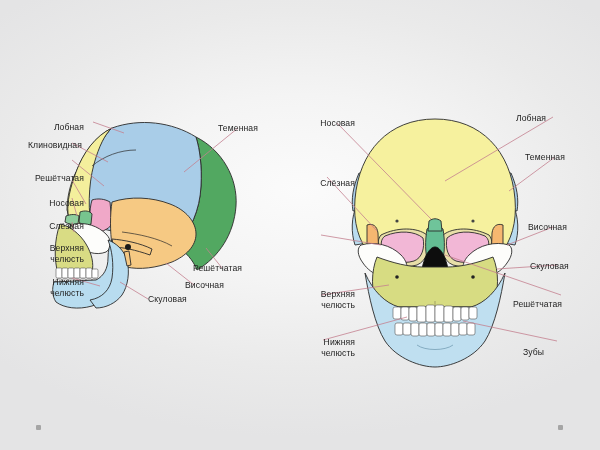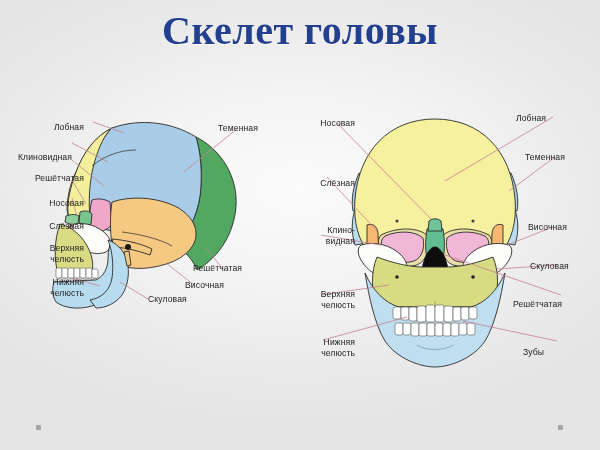--- a/index.html
+++ b/index.html
@@ -51,21 +51,20 @@
     border-radius:1px;
   }
   #dot-left{left:36px;top:425px;}
   #dot-right{left:558px;top:425px;}
 </style>
 </head>
 <body>
 
 <div id="slide">
 
-  <div id="title">Скелет головы</div>
 
   <div class="fig" id="fig-lateral">
     <svg viewBox="0 0 290 230" preserveAspectRatio="none">
       <g stroke="#2a2a2a" stroke-width="0.9" stroke-linejoin="round">
 
         <path fill="#52a861" d="M196 37 C222 50 238 78 236 106 C234 134 219 157 197 170
              C193 160 186 152 176 146 C190 132 200 110 201 86 C202 66 200 50 196 37 Z"></path>
 
         <path fill="#a9cde8" d="M112 28 C140 18 172 22 196 37 C200 50 202 66 201 86
              C200 110 190 132 176 146 C160 137 140 133 122 132
@@ -141,21 +140,21 @@
         <path d="M72 178 L100 186"></path>
         <path d="M238 28 L184 72"></path>
         <path d="M222 168 L206 148"></path>
         <path d="M194 185 L166 163"></path>
         <path d="M148 199 L120 182"></path>
       </g>
     </svg>
   </div>
 
   <div class="lbl r" style="left:6px;  top:122px; width:78px;">Лобная</div>
-  <div class="lbl r" style="left:0px;  top:152px; width:72px;">Клиновидная</div>
+  <div class="lbl r" style="left:0px;  top:140px; width:82px;">Клиновидная</div>
   <div class="lbl r" style="left:4px;  top:173px; width:80px;">Решётчатая</div>
   <div class="lbl r" style="left:10px; top:198px; width:74px;">Носовая</div>
   <div class="lbl r" style="left:12px; top:221px; width:72px;">Слёзная</div>
   <div class="lbl r two" style="left:8px; top:243px; width:76px;">
     <span>Верхняя</span><br>
     <span>челюсть</span>
   </div>
   <div class="lbl r two" style="left:8px; top:277px; width:76px;">
     <span>Нижняя</span><br>
     <span>челюсть</span>
@@ -258,24 +257,20 @@
         <path d="M268 132 L222 150"></path>
         <path d="M272 170 L212 174"></path>
         <path d="M276 200 L160 160"></path>
         <path d="M272 246 L178 226"></path>
       </g>
     </svg>
   </div>
 
   <div class="lbl r" style="left:285px; top:118px; width:70px;">Носовая</div>
   <div class="lbl r" style="left:285px; top:178px; width:70px;">Слёзная</div>
-  <div class="lbl r two" style="left:285px; top:225px; width:70px;">
-    <span>Клино-</span><br>
-    <span>видная</span>
-  </div>
   <div class="lbl r two" style="left:285px; top:289px; width:70px;">
     <span>Верхняя</span><br>
     <span>челюсть</span>
   </div>
   <div class="lbl r two" style="left:285px; top:337px; width:70px;">
     <span>Нижняя</span><br>
     <span>челюсть</span>
   </div>
 
   <div class="lbl" style="left:516px; top:113px;">Лобная</div>

